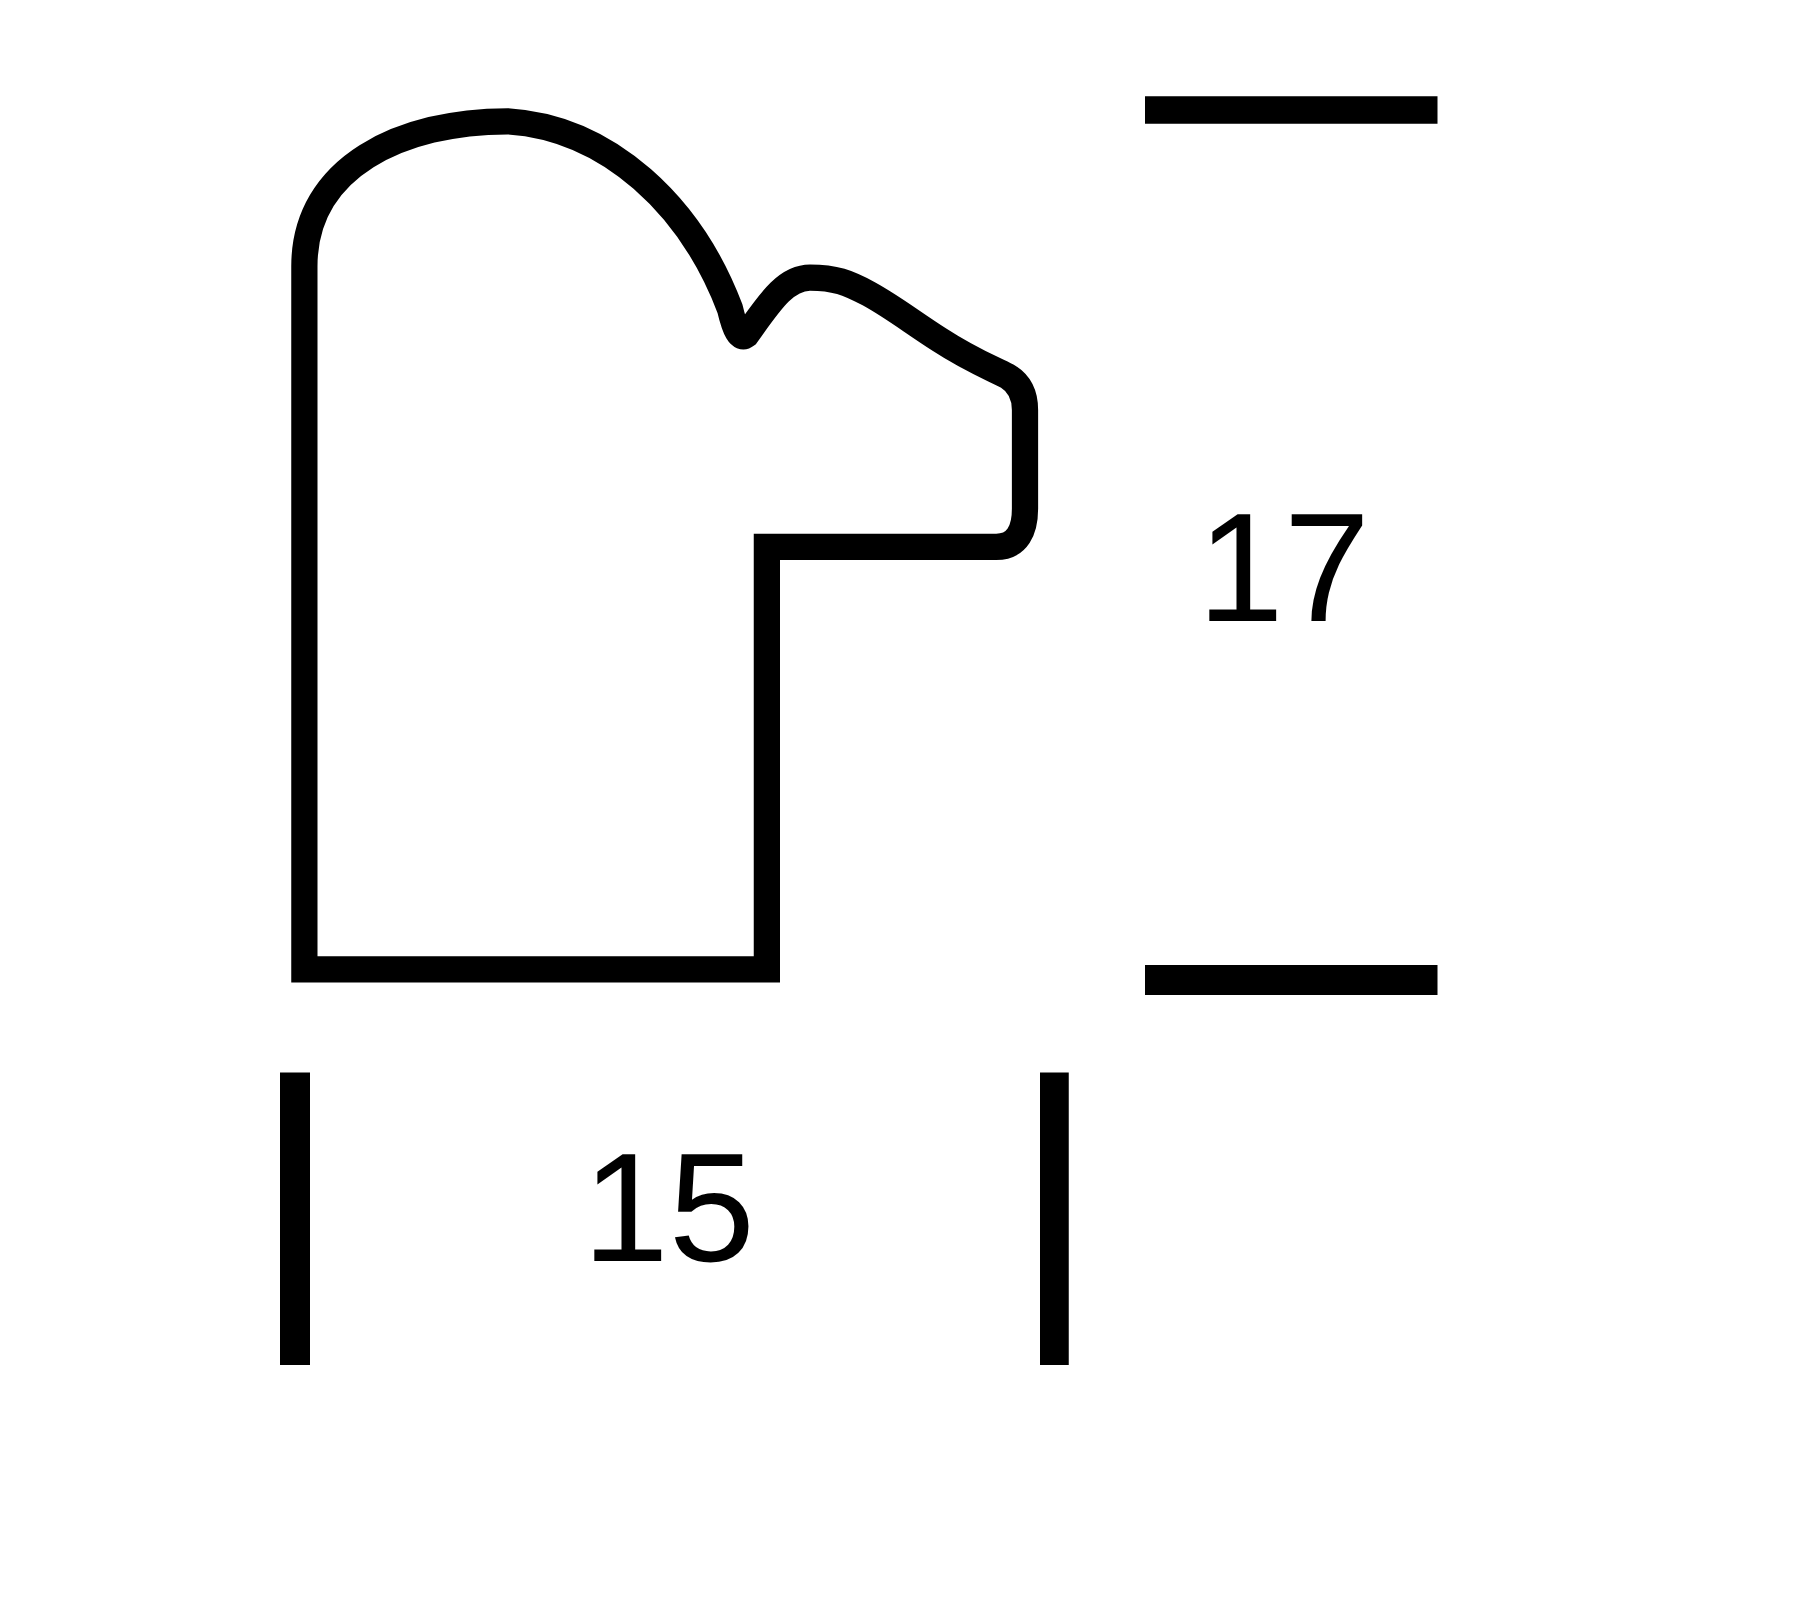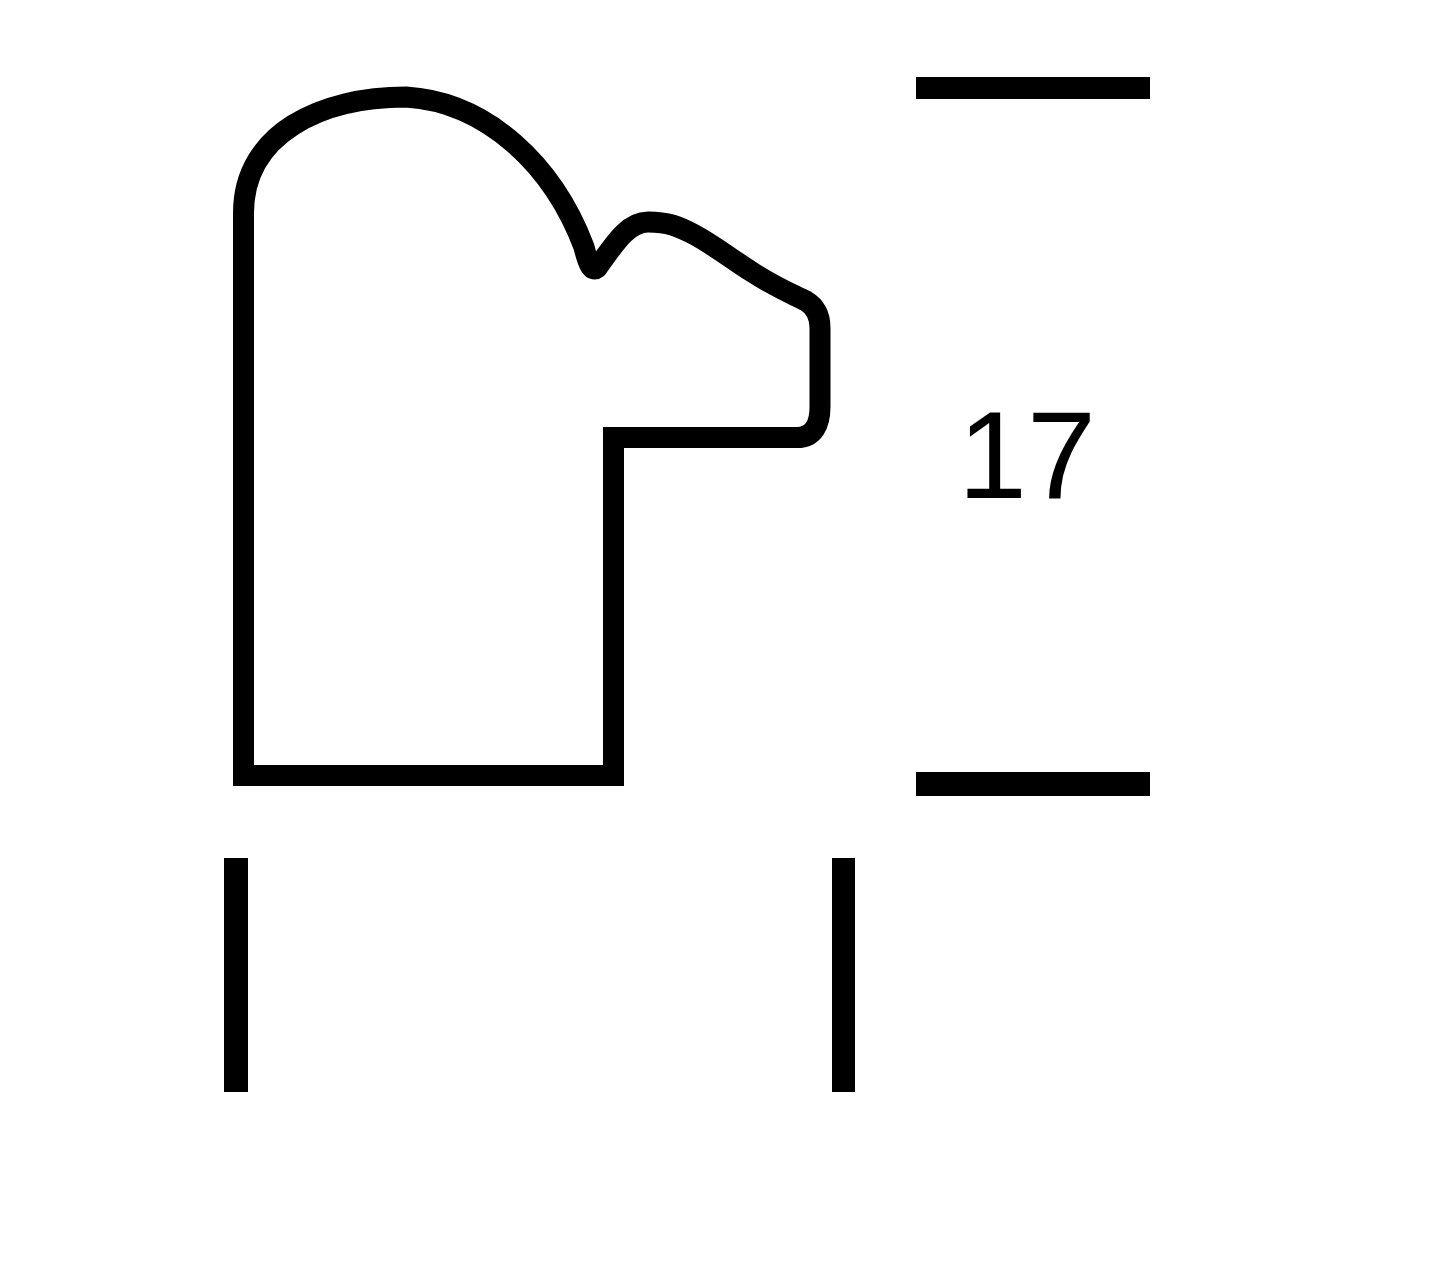--- a/index.html
+++ b/index.html
@@ -65,14 +65,15 @@
              L 613.5 775.5
              Z" fill="none" stroke="#000000" stroke-width="21" stroke-linejoin="miter"></path>
   </svg>
 
   <div class="bar height-top-bar"></div>
   <div class="bar height-bottom-bar"></div>
   <div class="dim-label height-label">17</div>
 
   <div class="bar width-left-tick"></div>
   <div class="bar width-right-tick"></div>
+  <div class="dim-label width-label">15</div>
 
 </div>
 
 </body></html>

